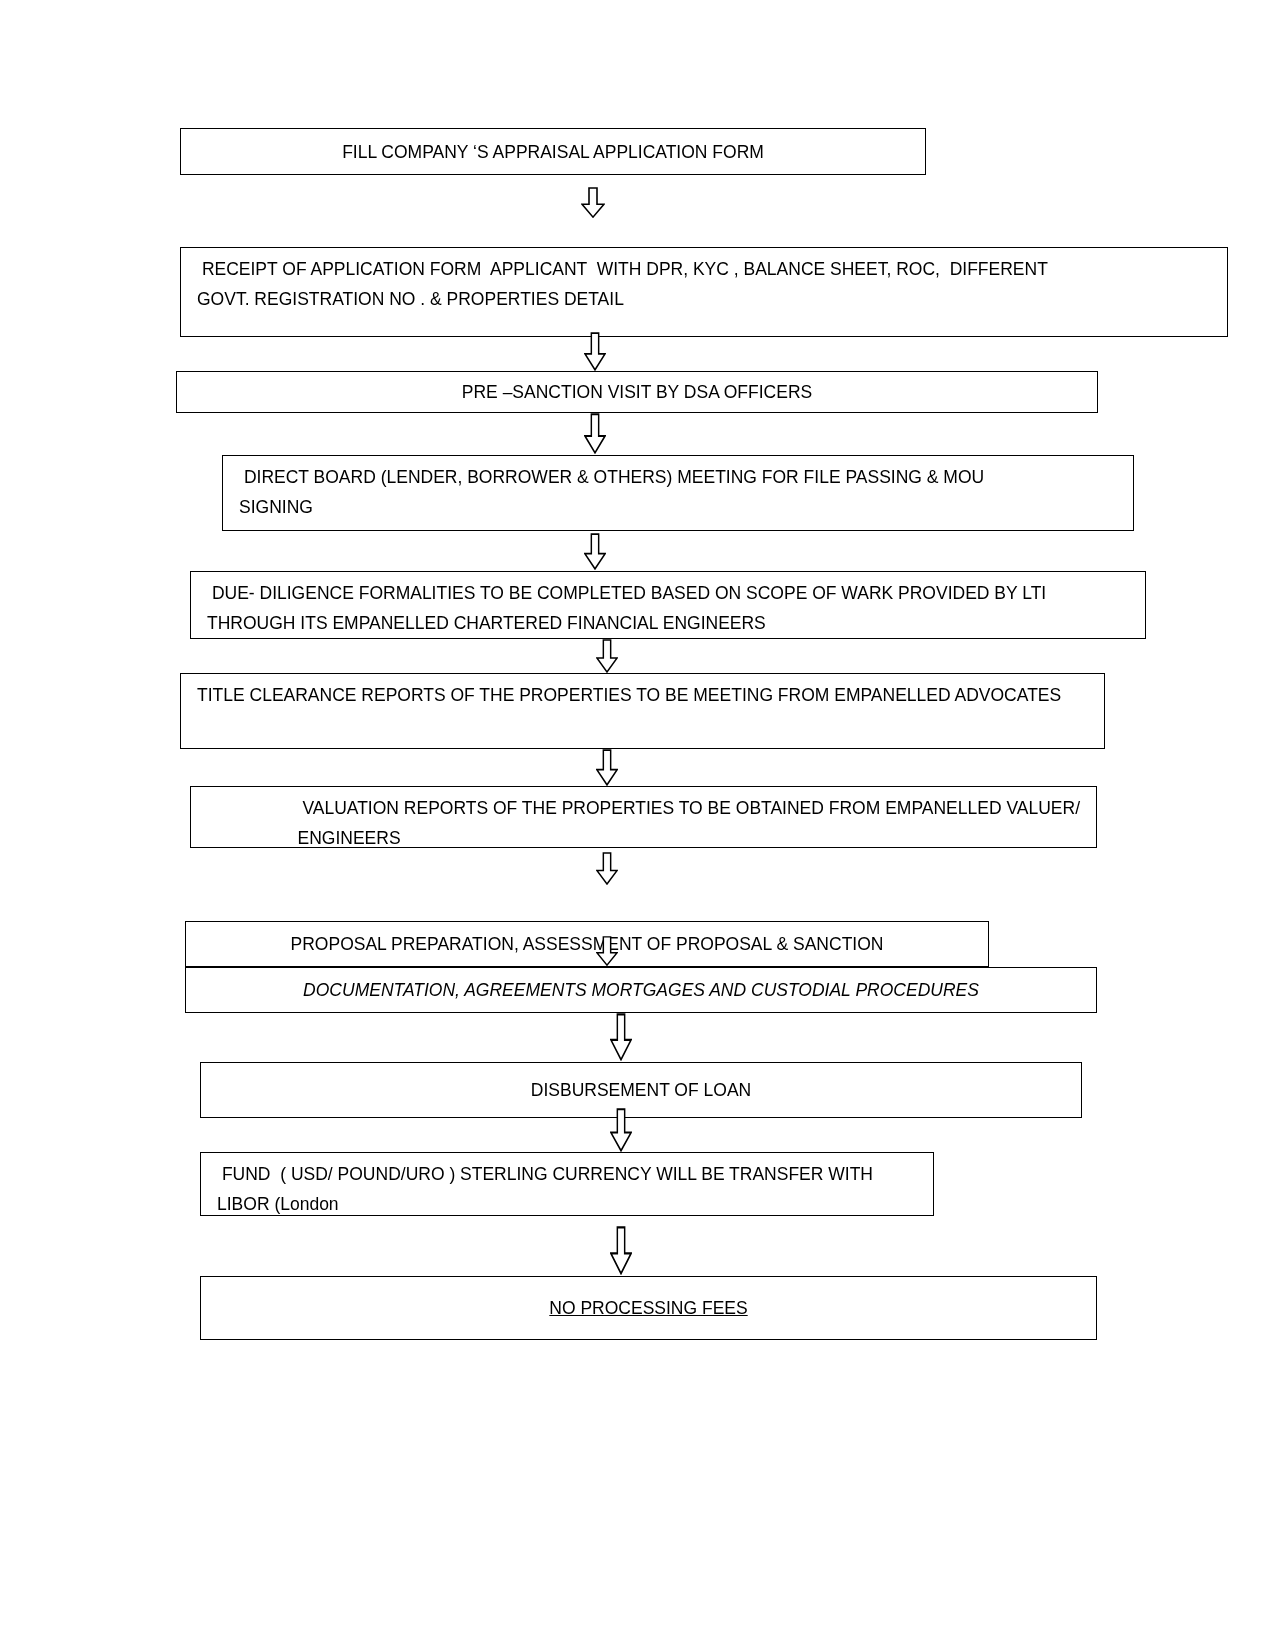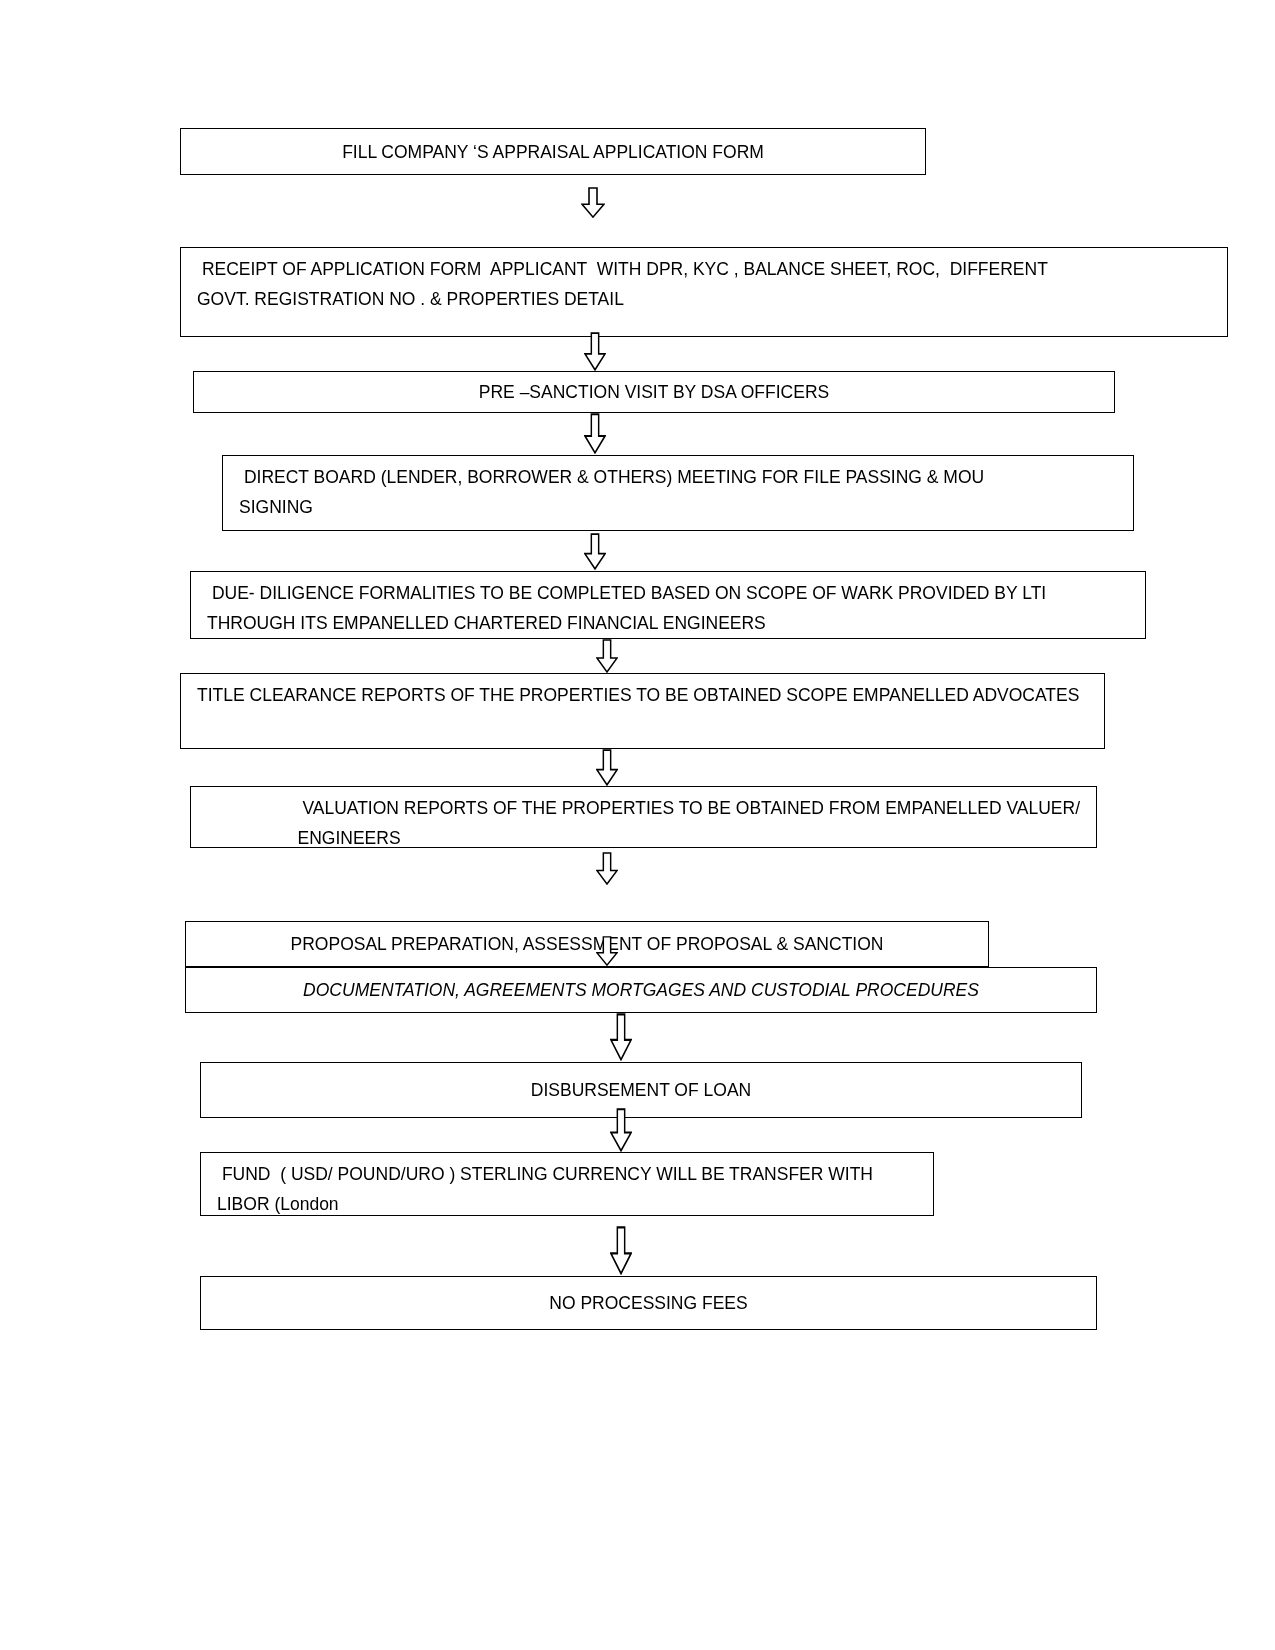--- a/index.html
+++ b/index.html
@@ -61,21 +61,21 @@
 
   <div class="box left" style="left:180px; top:247px; width:1048px; height:90px;">
     <span class="box-text"> RECEIPT OF APPLICATION FORM  APPLICANT  WITH DPR, KYC , BALANCE SHEET, ROC,  DIFFERENT
 GOVT. REGISTRATION NO . &amp; PROPERTIES DETAIL</span>
   </div>
 
   <svg class="arrow" style="left:584px; top:332px; width:22px; height:39px;" viewBox="0 0 24 34" preserveAspectRatio="none">
     <path d="M8 1 L16 1 L16 19 L23 19 L12 33 L1 19 L8 19 Z" fill="#ffffff" stroke="#000000" stroke-width="1.6"></path>
   </svg>
 
-  <div class="box center" style="left:193px; top:371px; width:922px; height:42px;text-align:right;">
+  <div class="box center" style="left:176px; top:371px; width:922px; height:42px;text-align:right;">
     <span class="box-text">PRE –SANCTION VISIT BY DSA OFFICERS</span>
   </div>
 
   <svg class="arrow" style="left:584px; top:413px; width:22px; height:41px;" viewBox="0 0 24 34" preserveAspectRatio="none">
     <path d="M8 1 L16 1 L16 19 L23 19 L12 33 L1 19 L8 19 Z" fill="#ffffff" stroke="#000000" stroke-width="1.6"></path>
   </svg>
 
   <div class="box left" style="left:190px; top:455px; width:912px; height:76px;margin-left:32px;">
     <span class="box-text"> DIRECT BOARD (LENDER, BORROWER &amp; OTHERS) MEETING FOR FILE PASSING &amp; MOU
 SIGNING</span>
@@ -88,21 +88,21 @@
   <div class="box left" style="left:190px; top:571px; width:956px; height:68px;">
     <span class="box-text"> DUE- DILIGENCE FORMALITIES TO BE COMPLETED BASED ON SCOPE OF WARK PROVIDED BY LTI
 THROUGH ITS EMPANELLED CHARTERED FINANCIAL ENGINEERS</span>
   </div>
 
   <svg class="arrow" style="left:596px; top:639px; width:22px; height:34px;" viewBox="0 0 24 34" preserveAspectRatio="none">
     <path d="M8 1 L16 1 L16 19 L23 19 L12 33 L1 19 L8 19 Z" fill="#ffffff" stroke="#000000" stroke-width="1.6"></path>
   </svg>
 
   <div class="box left" style="left:180px; top:673px; width:925px; height:76px;">
-    <span class="box-text">TITLE CLEARANCE REPORTS OF THE PROPERTIES TO BE OBTAINED SCOPE EMPANELLED ADVOCATES</span>
+    <span class="box-text">TITLE CLEARANCE REPORTS OF THE PROPERTIES TO BE MEETING FROM EMPANELLED ADVOCATES</span>
   </div>
 
   <svg class="arrow" style="left:596px; top:749px; width:22px; height:37px;" viewBox="0 0 24 34" preserveAspectRatio="none">
     <path d="M8 1 L16 1 L16 19 L23 19 L12 33 L1 19 L8 19 Z" fill="#ffffff" stroke="#000000" stroke-width="1.6"></path>
   </svg>
 
   <div class="box left" style="left:190px; top:786px; width:907px; height:62px;justify-content:flex-end;">
     <span class="box-text"> VALUATION REPORTS OF THE PROPERTIES TO BE OBTAINED FROM EMPANELLED VALUER/
 ENGINEERS</span>
   </div>
@@ -137,17 +137,17 @@
 
   <div class="box left" style="left:200px; top:1152px; width:734px; height:64px;">
     <span class="box-text"> FUND  ( USD/ POUND/URO ) STERLING CURRENCY WILL BE TRANSFER WITH LIBOR (London
 Inter Bank Offered Rate).</span>
   </div>
 
   <svg class="arrow" style="left:610px; top:1226px; width:22px; height:49px;" viewBox="0 0 24 34" preserveAspectRatio="none">
     <path d="M8 1 L16 1 L16 19 L23 19 L12 33 L1 19 L8 19 Z" fill="#ffffff" stroke="#000000" stroke-width="1.6"></path>
   </svg>
 
-  <div class="box center" style="left:200px; top:1276px; width:897px; height:54px;">
+  <div class="box center" style="left:200px; top:1276px; width:897px; height:64px;text-decoration:underline;">
     <span class="box-text">NO PROCESSING FEES</span>
   </div>
 
 </div>
 
 </body></html>

